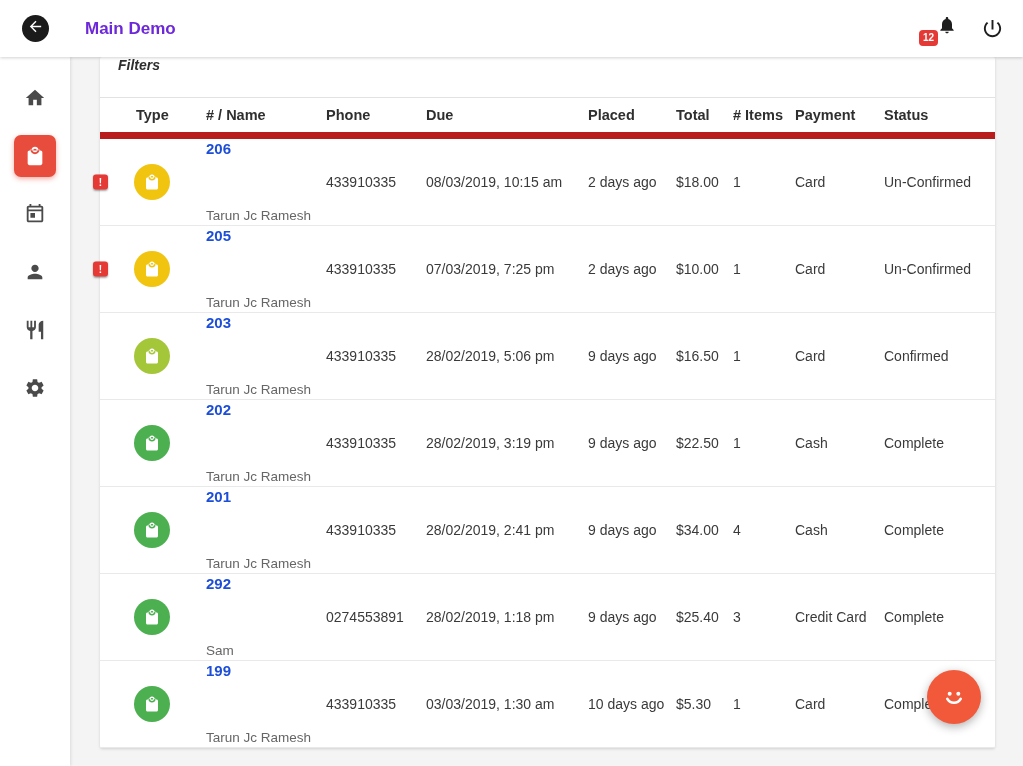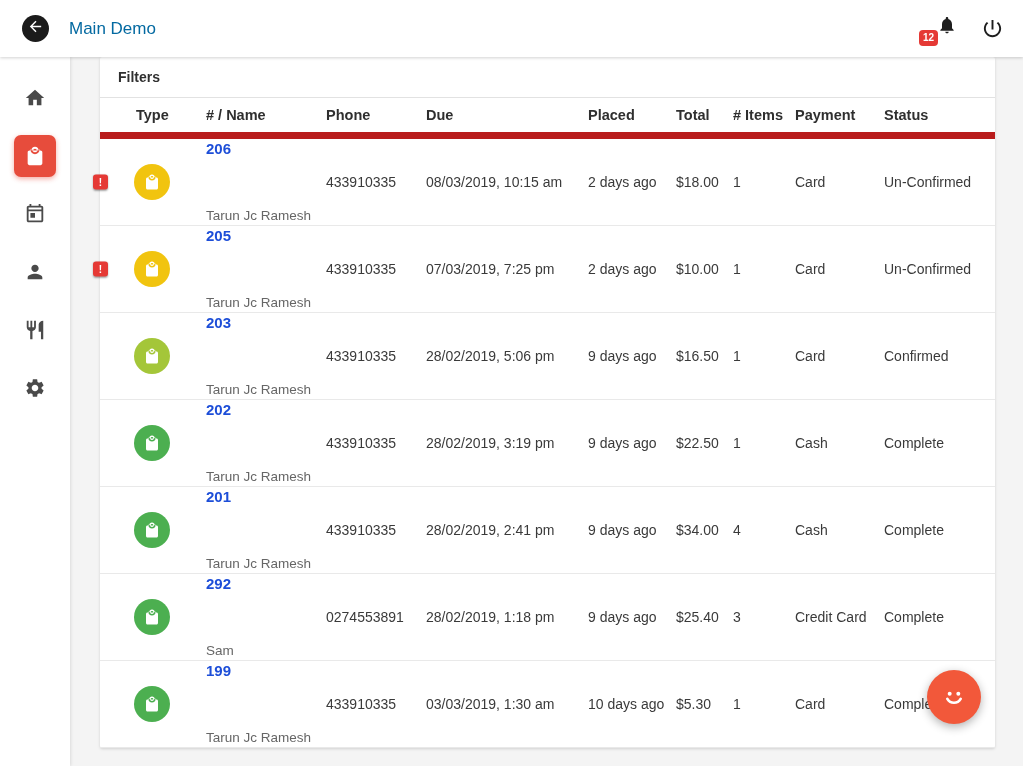--- a/index.html
+++ b/index.html
@@ -19,21 +19,21 @@
     display:flex; align-items:center;
     padding:0 18px 0 22px;
     z-index:30;
   }
   .back-btn {
     width:27px; height:27px; border-radius:50%;
     background:#1b1b1b; display:flex; align-items:center; justify-content:center;
     cursor:pointer; flex:0 0 auto;
   }
   .back-btn svg { width:17px; height:17px; fill:#ffffff; }
-  .topbar-title { margin-left:20px; font-size:17px; font-weight:400; color:#0369a1; }
+  .topbar-title { margin-left:36px; font-size:17px; font-weight:700; color:#6d28d9; }
   .topbar-spacer { flex:1; }
   .bell-wrap { position:relative; width:28px; height:34px; margin-right:24px; cursor:pointer; }
   .bell-wrap svg { position:absolute; right:0; top:3px; width:20px; height:20px; fill:#1e1e1e; }
   .notif-badge {
     position:absolute; left:-10px; bottom:0px;
     background:#e53935; color:#fff;
     font-size:10px; font-weight:700;
     padding:3px 4px; border-radius:4px; line-height:1;
   }
   .power-btn { width:24px; height:24px; cursor:pointer; }
@@ -67,22 +67,22 @@
     font-size:33px; font-weight:700; color:#333;
     margin:42px 0 23px 0; letter-spacing:.2px;
   }
 
   .card {
     background:#ffffff;
     box-shadow:0 1px 3px rgba(0,0,0,.15);
     border-radius:2px;
   }
   .card-header {
-    display:flex; align-items:center;
-    height:40px; padding:0 18px;
+    display:flex; align-items:flex-start;
+    height:40px; padding:0 18px;font-style:italic;
   }
   .filters-label { font-weight:700; font-size:14px; color:#2f2f2f; }
   .card-header-right { margin-left:auto; display:flex; align-items:center; gap:28px; }
   .results-label { font-weight:700; font-size:14px; color:#2f2f2f; }
   .tool-icon { width:20px; height:20px; cursor:pointer; }
   .tool-icon svg { width:20px; height:20px; fill:#2f2f2f; }
 
   table { width:100%; border-collapse:collapse; table-layout:fixed; }
   th {
     text-align:left; font-size:14.5px; font-weight:700; color:#2f2f2f;

